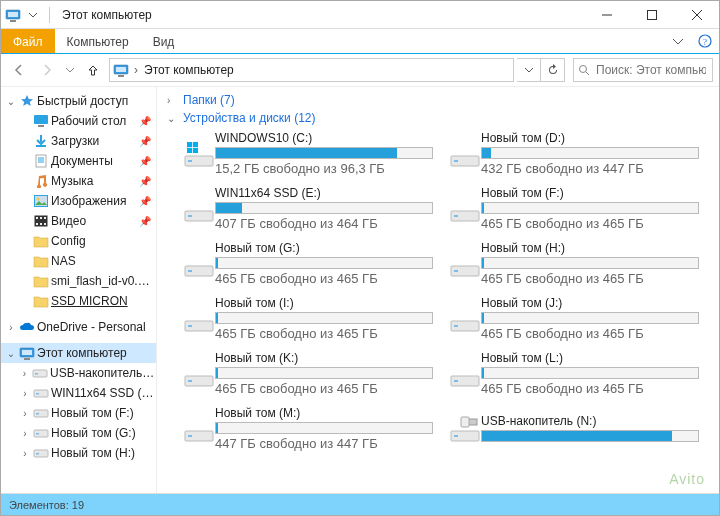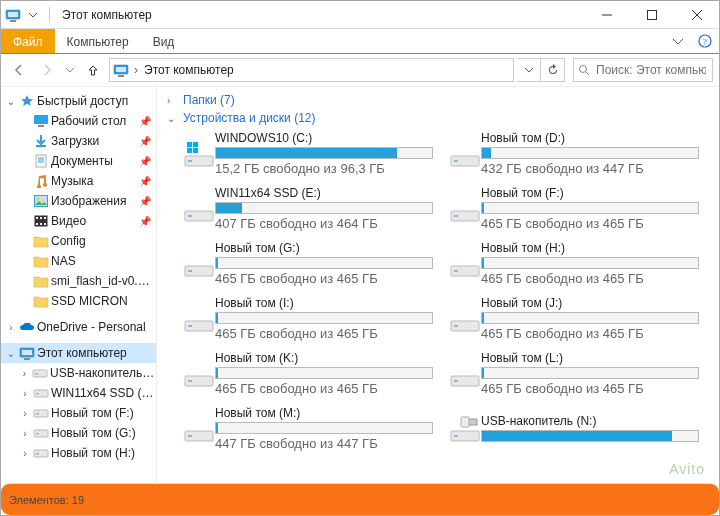--- a/index.html
+++ b/index.html
@@ -40,21 +40,21 @@
   .section-head { display:flex; align-items:center; gap:6px; color:#1e6fdc; padding:2px 4px; font-size:12px;}
   .section-head .tw { width:10px; color:#666; font-size:10px;}
   .drives { display:flex; flex-wrap:wrap; gap: 2px 8px; padding-left: 16px; }
   .drive { display:flex; width: 258px; padding:4px; align-items:center;}
   .drive .dicon { width:32px; height:32px; display:flex; align-items:center; justify-content:center;}
   .drive .dinfo { flex:1; min-width:0;}
   .drive .dname { font-size:12px; white-space:nowrap; overflow:hidden; text-overflow:ellipsis;}
   .drive .bar { height:12px; border:1px solid #bbb; background:#f4f4f4; margin:2px 0;}
   .drive .bar-fill { height:100%; background:#26a0da;}
   .drive .dstat { font-size:13px; color:#666; white-space:nowrap; overflow:hidden; text-overflow:ellipsis;}
-  .statusbar { height:32px; border-top:1px solid #ddd; display:flex; align-items:center; padding:0 8px; font-size:11px; color:#444; background:#f97316;border-radius:9px;}
+  .statusbar { height:22px; border-top:1px solid #ddd; display:flex; align-items:center; padding:0 8px; font-size:11px; color:#444; background:#7dd3fc;}
   .watermark { position:absolute; right:14px; bottom:6px; opacity:0.5; font-size:14px; letter-spacing:1px; color:#6aa84f; pointer-events:none;}
   
   svg { display:block;}
 </style>
 </head>
 <body>
 
 <div class="window">
 
   <div class="titlebar">
@@ -289,21 +289,21 @@
             </span>
             <span style="flex:1; overflow:hidden; text-overflow:ellipsis;">smi_flash_id-v0.372a</span>
           </div>
           <div class="nav-item depth1">
             <span class="tw"></span>
             <span class="ic">
               <svg width="16" height="13">
                 <path d="M1 2 L6 2 L7 3 L15 3 L15 12 L1 12 Z" fill="#f7d36a" stroke="#caa23d" stroke-width="0.5"></path>
               </svg>
             </span>
-            <span style="flex:1; overflow:hidden; text-overflow:ellipsis;">SSD MICRON</span>
+            <span style="flex:1; overflow:hidden; text-overflow:ellipsis;text-decoration:underline;">SSD MICRON</span>
           </div>
         </div>
 
       <div class="nav-group">
         <div class="nav-item">
           <span class="tw">›</span>
           <span class="ic">
               <svg width="16" height="12">
                 <path d="M4 9 Q1 9 1 6.5 Q1 4 4 4 Q4.5 1.5 8 2 Q11 1 12 4 Q15 4 15 6.5 Q15 9 12 9 Z" fill="#0078d4"></path>
               </svg>

